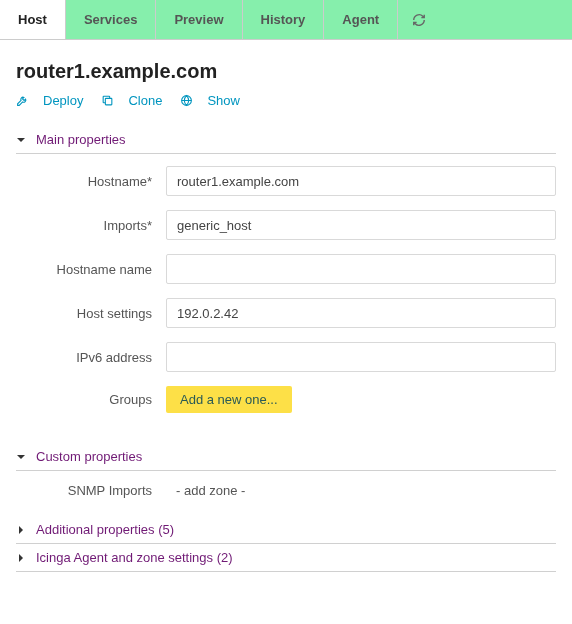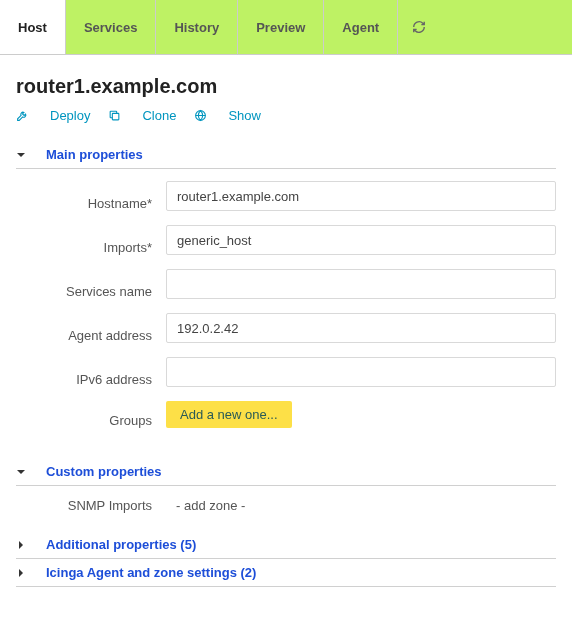--- a/index.html
+++ b/index.html
@@ -1,46 +1,46 @@
 <!DOCTYPE html>
 <html><head>
 <meta charset="utf-8">
 <style>
 * { box-sizing: border-box; margin: 0; padding: 0; }
 body { font-family: -apple-system, "Segoe UI", Helvetica, Arial, sans-serif; font-size: 13px; color: #333; background: #fff; width: 572px; }
-.tabbar { background: #bef264; display: flex; align-items: stretch; height: 55px; border-bottom: 1px solid #ccc; }
+.tabbar { background: #86efac; display: flex; align-items: stretch; height: 40px; border-bottom: 1px solid #ccc; }
 .tab { padding: 0 18px; display: flex; align-items: center; font-weight: 600; color: #555; cursor: pointer; border-right: 1px solid #ccc; }
 .tab.active { background: #fff; color: #222; }
 .tab.iconbtn { padding: 0 14px; border-right: none; }
 .tab svg { width: 14px; height: 14px; }
 .content { padding: 14px 16px 30px; }
 h1 { font-size: 20px; font-weight: 700; color: #222; margin: 6px 0 10px; }
 .actions { display: flex; gap: 18px; margin-bottom: 18px; }
-.action { display: inline-flex; align-items: center; gap: 21px; color: #0095bf; cursor: pointer; font-size: 13px; }
+.action { display: inline-flex; align-items: center; gap: 14px; color: #0095bf; cursor: pointer; font-size: 13px; }
 .action svg { width: 13px; height: 13px; }
-.section-head { display: flex; align-items: center; gap: 20px; font-weight: 700; color: #1d4ed8; padding: 6px 0; border-bottom: 1px solid #d0d0d0; margin-top: 12px; cursor: pointer; }
+.section-head { display: flex; align-items: center; gap: 10px; font-weight: 400; color: #701a75; padding: 6px 0; border-bottom: 1px solid #d0d0d0; margin-top: 12px; cursor: pointer; }
 .section-head svg { width: 10px; height: 10px; }
 .section-head.closed { margin-top: 0; }
 .form { padding: 12px 0 4px; }
-.row { display: flex; align-items: flex-end; margin-bottom: 14px; }
+.row { display: flex; align-items: center; margin-bottom: 14px; }
 .label { width: 150px; text-align: right; padding-right: 14px; color: #555; }
 .field { flex: 1; }
 .field input[type=text] { width: 100%; height: 30px; padding: 0 10px; border: 1px solid #d9d9d9; border-radius: 2px; font-size: 13px; color: #444; }
 .chip { display: inline-block; background: #fde047; color: #2a5a56; padding: 6px 14px; border-radius: 2px; font-size: 13px; }
 .plain { color: #555; padding-left: 2px; }
 .select-like { color: #555; padding-left: 10px; }
 </style>
 </head>
 <body>
 
 <div class="tabbar">
   <div class="tab active">Host</div>
   <div class="tab">Services</div>
+  <div class="tab">Preview</div>
   <div class="tab">History</div>
-  <div class="tab">Preview</div>
   <div class="tab">Agent</div>
   <div class="tab iconbtn">
     <svg viewBox="0 0 24 24" fill="none" stroke="#666" stroke-width="2.4">
         <path d="M3 12a9 9 0 0 1 15.5-6.3L21 8M21 3v5h-5M21 12a9 9 0 0 1-15.5 6.3L3 16M3 21v-5h5"></path>
       </svg>
   </div>
 </div>
 
 <div class="content">
   <h1>router1.example.com</h1>
@@ -77,25 +77,25 @@
   <div class="form">
     <div class="row">
       <div class="label">Hostname*</div>
       <div class="field"><input type="text" value="router1.example.com" style=""></div>
     </div>
     <div class="row">
       <div class="label">Imports*</div>
       <div class="field"><input type="text" value="generic_host" style=""></div>
     </div>
     <div class="row">
-      <div class="label">Services name</div>
+      <div class="label">Hostname name</div>
       <div class="field"><input type="text" value="" style=""></div>
     </div>
     <div class="row">
-      <div class="label">Agent address</div>
+      <div class="label">Host settings</div>
       <div class="field"><input type="text" value="192.0.2.42" style=""></div>
     </div>
     <div class="row">
       <div class="label">IPv6 address</div>
       <div class="field"><input type="text" value="" style=""></div>
     </div>
     <div class="row">
       <div class="label">Groups</div>
       <div class="field"><span class="chip">Add a new one...</span></div>
     </div>

